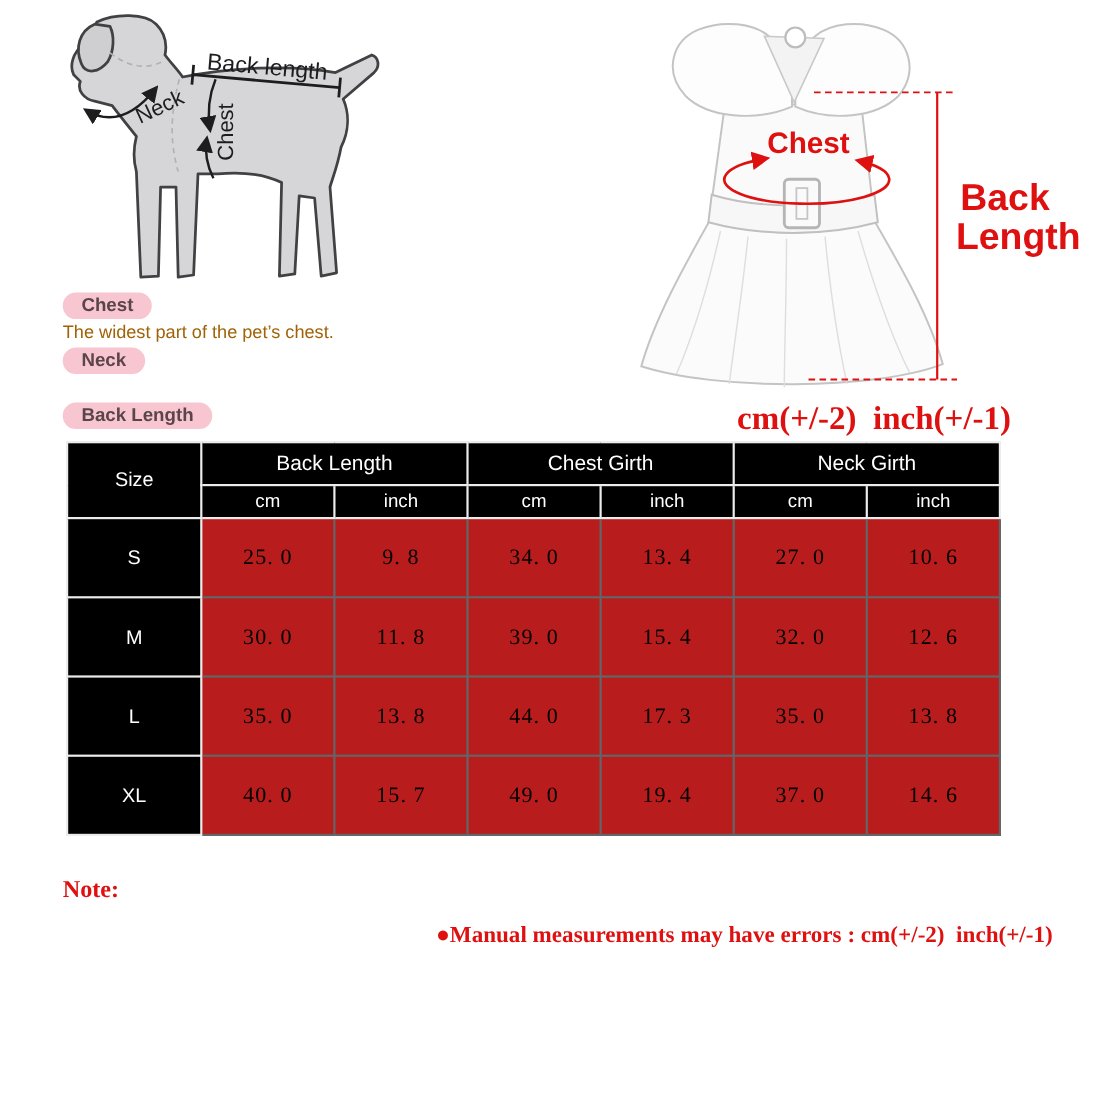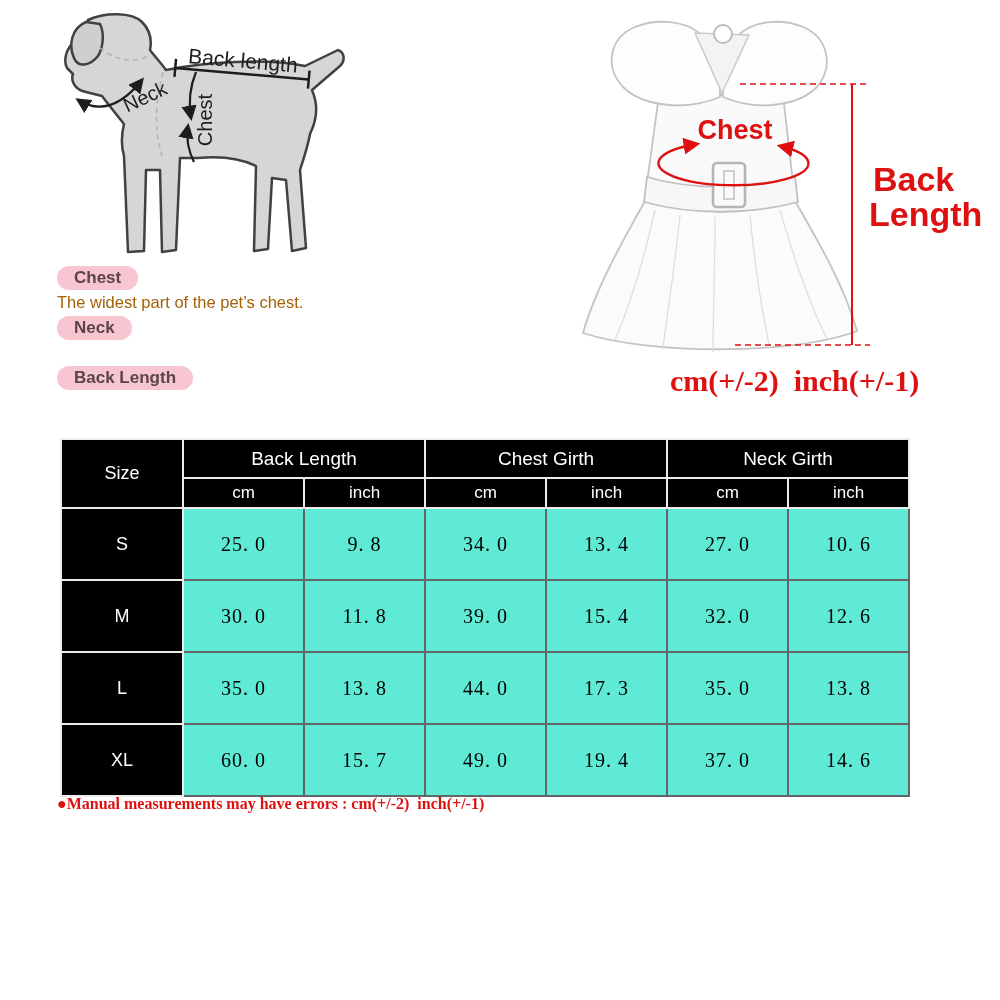--- a/index.html
+++ b/index.html
@@ -26,44 +26,44 @@
   .guide-item { position:absolute; left:57px; width:520px; }
   .pill {
     display:inline-block; background:#f7c6d0; color:#5a454b;
     border-radius:13px; padding:1px 17px; font-weight:bold; font-size:17px;
     line-height:22px;
   }
   .guide-desc { margin-top:3px; font-size:16.5px; color:#a16207; }
 
   
   .size-table {
-    position:absolute; left:60px; top:438px;
+    position:absolute; left:60px; top:401px;
     border-collapse:collapse; table-layout:fixed; width:850px;
   }
   .size-table th, .size-table td { text-align:center; vertical-align:middle; }
   .size-table .dark {
     background:#000000; color:#ffffff; border:2px solid #ececec;
     font-weight:normal; font-size:18px;
   }
   .size-table .group { font-size:19px; height:39px; }
   .size-table .unit  { font-size:17px; height:30px;margin-top:36px; }
   .size-table .szcol { font-size:18px; }
   .size-table td.data {
-    background:#5eead4; color:#000000; border:2px solid #636567;
+    background:#b91c1c; color:#000000; border:2px solid #636567;
     font-family:"Liberation Serif", serif; font-size:20px; height:72px;
     letter-spacing:1px; white-space:pre;
   }
 
   
   .notes {
     position:absolute; left:57px; top:795px; width:900px;
     font-family:"Liberation Serif", serif; font-weight:bold; color:#de1010;
   }
   .notes-title { font-size:22px; margin-bottom:16px; }
-  .note-line  { font-size:16px; margin-bottom:16.5px; white-space:pre; }
+  .note-line  { font-size:21px; margin-bottom:16.5px; white-space:pre;text-align:right; }
 </style>
 </head>
 <body>
 
 <div class="canvas">
 
   <svg class="dog-svg" width="345" height="262" viewBox="0 0 345 262">
     <defs>
       <marker id="ah-dark" viewBox="0 0 10 10" refX="8" refY="5" markerWidth="7" markerHeight="7" orient="auto-start-reverse">
           <path d="M0 0 L10 5 L0 10 z" fill="#1d1d1f"></path>
@@ -197,27 +197,28 @@
       <th class="dark szcol">L</th>
       <td class="data">35. 0</td>
       <td class="data">13. 8</td>
       <td class="data">44. 0</td>
       <td class="data">17. 3</td>
       <td class="data">35. 0</td>
       <td class="data">13. 8</td>
     </tr>
     <tr>
       <th class="dark szcol">XL</th>
-      <td class="data">60. 0</td>
+      <td class="data">40. 0</td>
       <td class="data">15. 7</td>
       <td class="data">49. 0</td>
       <td class="data">19. 4</td>
       <td class="data">37. 0</td>
       <td class="data">14. 6</td>
     </tr>
   </tbody>
     </table>
 
   <div class="notes">
+    <div class="notes-title">Note:</div>
     <div class="note-line">●Manual measurements may have errors : cm(+/-2)  inch(+/-1)</div>
   </div>
 
 </div>
 
 </body></html>

